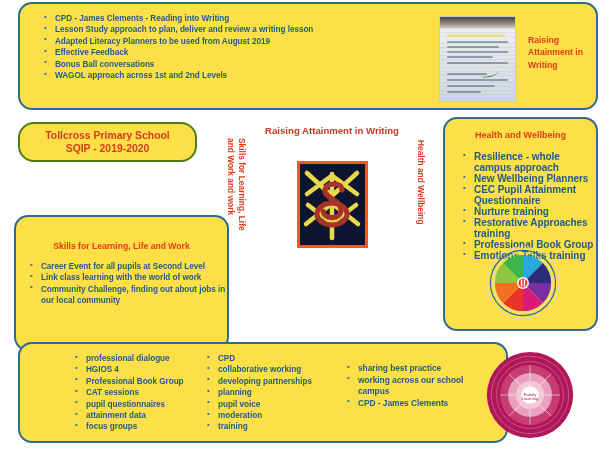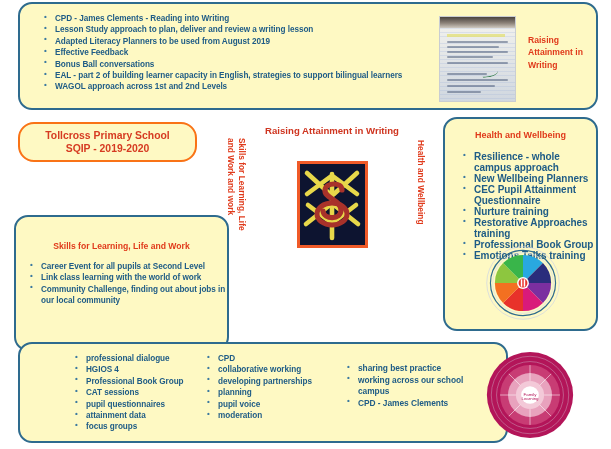--- a/index.html
+++ b/index.html
@@ -14,24 +14,24 @@
     overflow: hidden;
     font-family: "Liberation Sans", sans-serif;
     -webkit-font-smoothing: antialiased;
   }
 
   .panel {
     position: absolute;
     box-sizing: border-box;
     border: 2px solid #2e6b8e;
     border-radius: 14px;
-    background: #fef9c3;
+    background: #fde047;
   }
   .panel.red {
-    border: 2px solid #f97316;
+    border: 2px solid #4d7c0f;
     border-radius: 16px;
   }
 
   .bullets {
     list-style: none;
     margin: 0;
     padding: 0;
   }
   .bullets li {
     position: relative;
@@ -280,21 +280,20 @@
 </head>
 <body>
 
 <div class="panel" id="panel-top">
   <ul class="bullets" id="top-bullets">
       <li>CPD - James Clements - Reading into Writing</li>
       <li>Lesson Study approach to plan, deliver and review a writing lesson</li>
       <li>Adapted Literacy Planners to be used from August 2019</li>
       <li>Effective Feedback</li>
       <li>Bonus Ball conversations</li>
-      <li>EAL - part 2 of building learner capacity in English, strategies to support bilingual learners</li>
       <li>WAGOL approach across 1st and 2nd Levels</li>
     </ul>
 
   <div id="top-photo">
     <div class="photo-top-shadow"></div>
     <div class="photo-highlight" style="top:17px"></div>
     <div class="photo-scribble" style="top:24px"></div>
     <div class="photo-scribble" style="top:29px;right:16px"></div>
     <div class="photo-scribble" style="top:34px"></div>
     <div class="photo-scribble" style="top:39px;right:22px"></div>
@@ -389,20 +388,21 @@
       <li>attainment data</li>
       <li>focus groups</li>
     </ul>
   <ul class="bullets" id="bottom-col2">
       <li>CPD</li>
       <li>collaborative working</li>
       <li>developing partnerships</li>
       <li>planning</li>
       <li>pupil voice</li>
       <li>moderation</li>
+      <li>training</li>
     </ul>
   <ul class="bullets" id="bottom-col3">
       <li>sharing best practice</li>
       <li>working across our school campus</li>
       <li>CPD - James Clements</li>
     </ul>
 
   <svg id="target-graphic" viewBox="0 0 100 100" xmlns="http://www.w3.org/2000/svg">
     <circle cx="50" cy="50" r="49" fill="#b31559"></circle>
     <g stroke="#d9e0e8" stroke-width="0.7" opacity="0.55">

